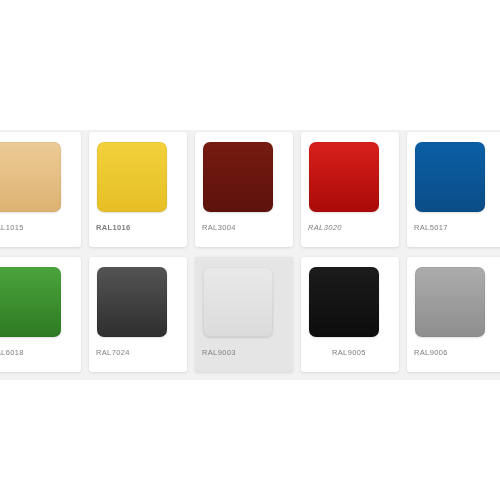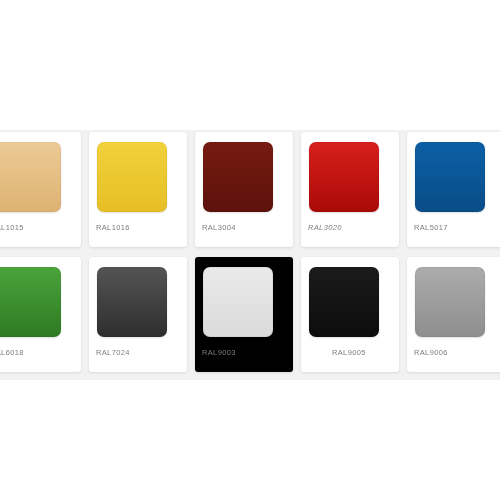--- a/index.html
+++ b/index.html
@@ -82,21 +82,21 @@
 
   <div id="grid-backdrop" style="background: rgb(242, 242, 242);"></div>
 
   <div id="grid">
       <div class="card" style="background: rgb(255, 255, 255);">
         <div class="swatch" style="background: linear-gradient(rgb(237, 203, 150) 0%, rgb(221, 178, 115) 100%);"></div>
         <div class="card-label" style="color: rgb(125, 125, 125);">RAL1015</div>
       </div>
       <div class="card" style="background: rgb(255, 255, 255);">
         <div class="swatch" style="background: linear-gradient(rgb(242, 209, 60) 0%, rgb(230, 191, 36) 100%);"></div>
-        <div class="card-label" style="color: rgb(125, 125, 125);">RAL1016</div>
+        <div class="card-label" style="color: rgb(125, 125, 125); font-weight: bold;">RAL1016</div>
       </div>
       <div class="card" style="background: rgb(255, 255, 255);">
         <div class="swatch" style="background: linear-gradient(rgb(119, 27, 17) 0%, rgb(92, 18, 11) 100%);"></div>
         <div class="card-label" style="color: rgb(125, 125, 125);">RAL3004</div>
       </div>
       <div class="card" style="background: rgb(255, 255, 255);">
         <div class="swatch" style="background: linear-gradient(rgb(216, 32, 27) 0%, rgb(169, 10, 8) 100%);"></div>
         <div class="card-label" style="color: rgb(125, 125, 125); font-style: italic;">RAL3020</div>
       </div>
       <div class="card" style="background: rgb(255, 255, 255);">
@@ -104,21 +104,21 @@
         <div class="card-label" style="color: rgb(125, 125, 125);">RAL5017</div>
       </div>
       <div class="card" style="background: rgb(255, 255, 255);">
         <div class="swatch" style="background: linear-gradient(rgb(75, 164, 60) 0%, rgb(46, 122, 35) 100%);"></div>
         <div class="card-label" style="color: rgb(125, 125, 125);">RAL6018</div>
       </div>
       <div class="card" style="background: rgb(255, 255, 255);">
         <div class="swatch" style="background: linear-gradient(rgb(84, 84, 84) 0%, rgb(46, 46, 46) 100%);"></div>
         <div class="card-label" style="color: rgb(125, 125, 125);">RAL7024</div>
       </div>
-      <div class="card" style="background: #000000;">
+      <div class="card" style="background: #e5e5e5;">
         <div class="swatch" style="background: linear-gradient(rgb(233, 233, 233) 0%, rgb(219, 219, 219) 100%);"></div>
         <div class="card-label" style="color: rgb(125, 125, 125);">RAL9003</div>
       </div>
       <div class="card" style="background: rgb(255, 255, 255);">
         <div class="swatch" style="background: linear-gradient(rgb(27, 27, 27) 0%, rgb(13, 13, 13) 100%);"></div>
         <div class="card-label" style="color: rgb(125, 125, 125); margin-left: 24px;">RAL9005</div>
       </div>
       <div class="card" style="background: rgb(255, 255, 255);">
         <div class="swatch" style="background: linear-gradient(rgb(172, 172, 172) 0%, rgb(142, 142, 142) 100%);"></div>
         <div class="card-label" style="color: rgb(125, 125, 125);">RAL9006</div>

